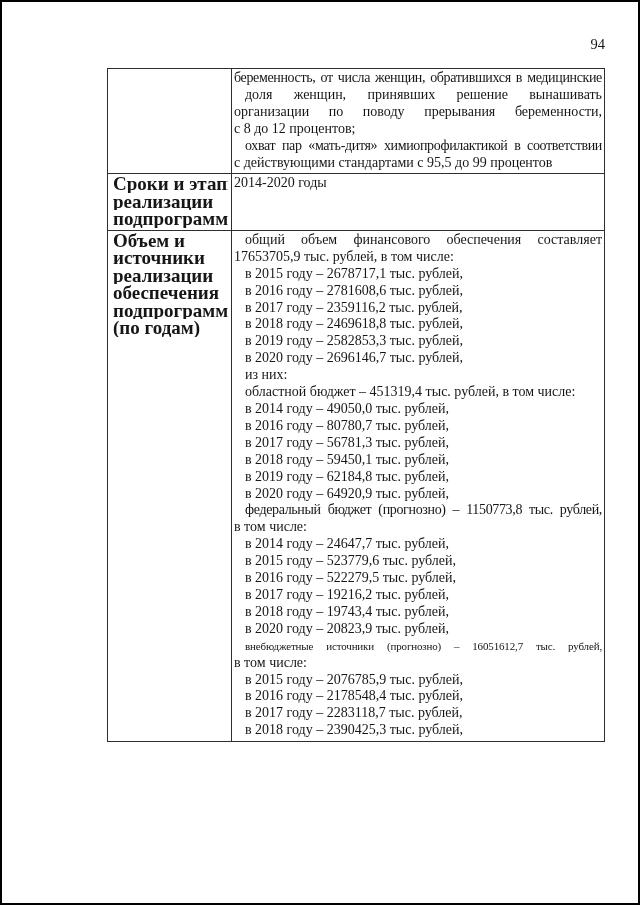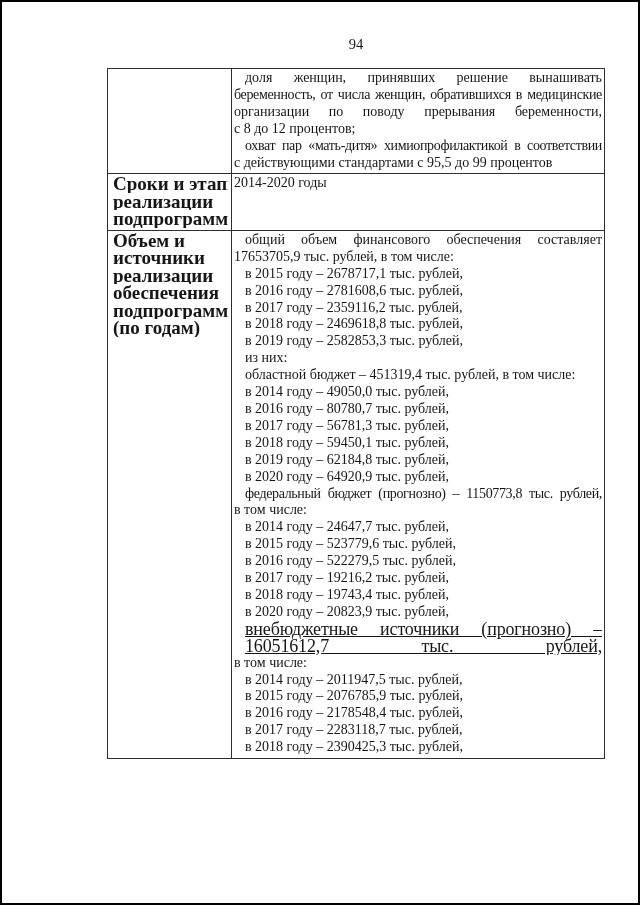--- a/index.html
+++ b/index.html
@@ -18,21 +18,21 @@
   }
   .scan-frame{
     position:absolute;inset:0;
     border:2px solid #000;
     box-sizing:border-box;
     pointer-events:none;
   }
   .page-number{
     position:absolute;
     top:36px;left:107px;width:498px;
-    text-align:center;
+    text-align:right;
     font-size:14.5px;
   }
   .doc-table{
     position:absolute;
     left:107px;top:68px;width:498px;
     border:1px solid var(--line);
     box-sizing:border-box;
     background:var(--paper);
   }
   .t-row{display:flex;border-top:1px solid var(--line);}
@@ -59,35 +59,35 @@
     line-height:17.5px;
     white-space:nowrap;
   }
   .line.j{
     white-space:normal;
     text-align:justify;
     text-align-last:justify;
   }
   .line.ind{padding-left:11px;}
   .line.c{letter-spacing:-0.35px;}
-  .line.s{font-size:18px;letter-spacing:-0.15px;text-decoration:underline;}
+  .line.s{font-size:11px;letter-spacing:-0.15px;}
 </style>
 </head>
 <body>
 
 <div class="scan-frame"></div>
 
 <div class="page-number">94</div>
 
 <div class="doc-table">
     <div class="t-row">
       <div class="cell label"></div>
       <div class="cell content">
+        <div class="line j c">беременность, от числа женщин, обратившихся в медицинские</div>
         <div class="line ind j">доля женщин, принявших решение вынашивать</div>
-        <div class="line j c">беременность, от числа женщин, обратившихся в медицинские</div>
         <div class="line j">организации по поводу прерывания беременности,</div>
         <div class="line">с 8 до 12 процентов;</div>
         <div class="line ind j c">охват пар «мать-дитя» химиопрофилактикой в соответствии</div>
         <div class="line">с действующими стандартами с 95,5 до 99 процентов</div>
       </div>
     </div>
     <div class="t-row">
       <div class="cell label">
         <div class="line">Сроки и этапы</div>
         <div class="line">реализации</div>
@@ -107,38 +107,38 @@
         <div class="line">(по годам)</div>
       </div>
       <div class="cell content">
         <div class="line ind j">общий объем финансового обеспечения составляет</div>
         <div class="line">17653705,9 тыс. рублей, в том числе:</div>
         <div class="line ind">в 2015 году – 2678717,1 тыс. рублей,</div>
         <div class="line ind">в 2016 году – 2781608,6 тыс. рублей,</div>
         <div class="line ind">в 2017 году – 2359116,2 тыс. рублей,</div>
         <div class="line ind">в 2018 году – 2469618,8 тыс. рублей,</div>
         <div class="line ind">в 2019 году – 2582853,3 тыс. рублей,</div>
+        <div class="line ind">в 2020 году – 2696146,7 тыс. рублей,</div>
         <div class="line ind">из них:</div>
         <div class="line ind">областной бюджет – 451319,4 тыс. рублей, в том числе:</div>
         <div class="line ind">в 2014 году – 49050,0 тыс. рублей,</div>
         <div class="line ind">в 2016 году – 80780,7 тыс. рублей,</div>
         <div class="line ind">в 2017 году – 56781,3 тыс. рублей,</div>
         <div class="line ind">в 2018 году – 59450,1 тыс. рублей,</div>
         <div class="line ind">в 2019 году – 62184,8 тыс. рублей,</div>
         <div class="line ind">в 2020 году – 64920,9 тыс. рублей,</div>
         <div class="line ind j c">федеральный бюджет (прогнозно) – 1150773,8 тыс. рублей,</div>
         <div class="line">в том числе:</div>
         <div class="line ind">в 2014 году – 24647,7 тыс. рублей,</div>
         <div class="line ind">в 2015 году – 523779,6 тыс. рублей,</div>
         <div class="line ind">в 2016 году – 522279,5 тыс. рублей,</div>
         <div class="line ind">в 2017 году – 19216,2 тыс. рублей,</div>
         <div class="line ind">в 2018 году – 19743,4 тыс. рублей,</div>
         <div class="line ind">в 2020 году – 20823,9 тыс. рублей,</div>
         <div class="line ind j s">внебюджетные источники (прогнозно) – 16051612,7 тыс. рублей,</div>
         <div class="line">в том числе:</div>
-        <div class="line ind">в 2014 году – 2011947,5 тыс. рублей,</div>
         <div class="line ind">в 2015 году – 2076785,9 тыс. рублей,</div>
         <div class="line ind">в 2016 году – 2178548,4 тыс. рублей,</div>
         <div class="line ind">в 2017 году – 2283118,7 тыс. рублей,</div>
         <div class="line ind">в 2018 году – 2390425,3 тыс. рублей,</div>
       </div>
     </div>
   </div>
 
 </body></html>

